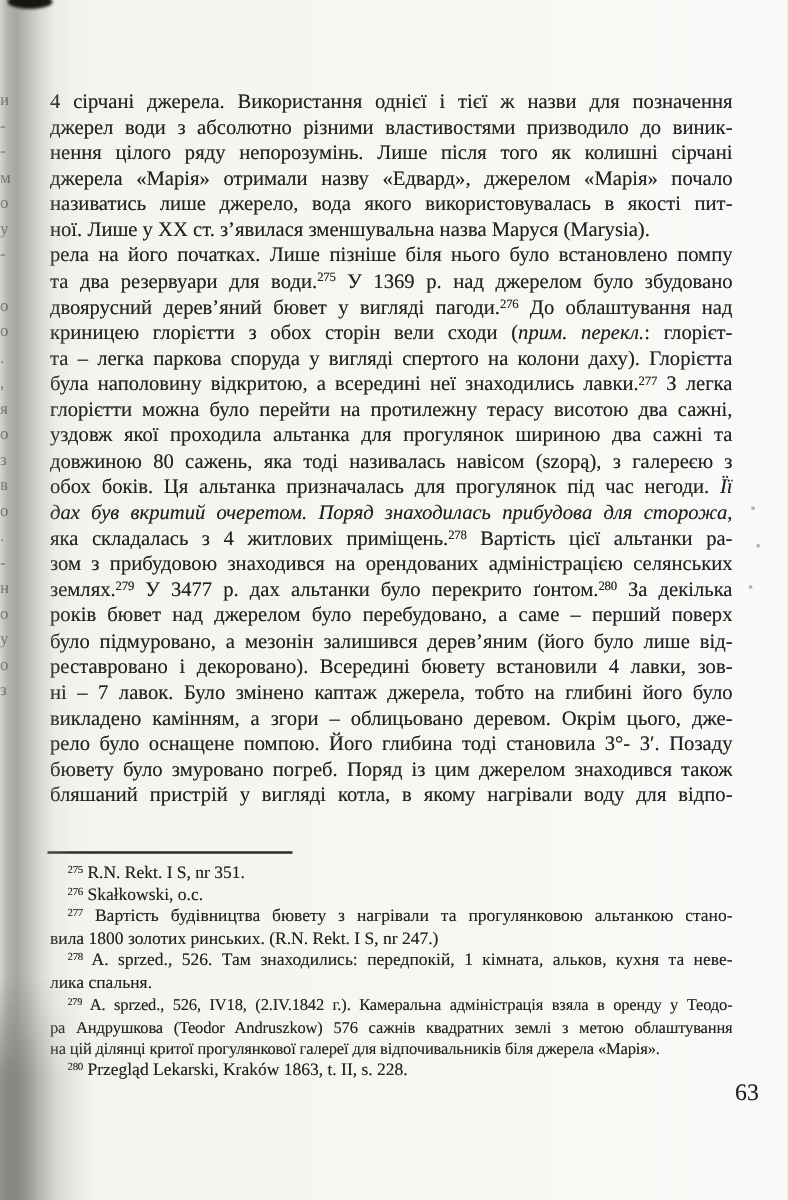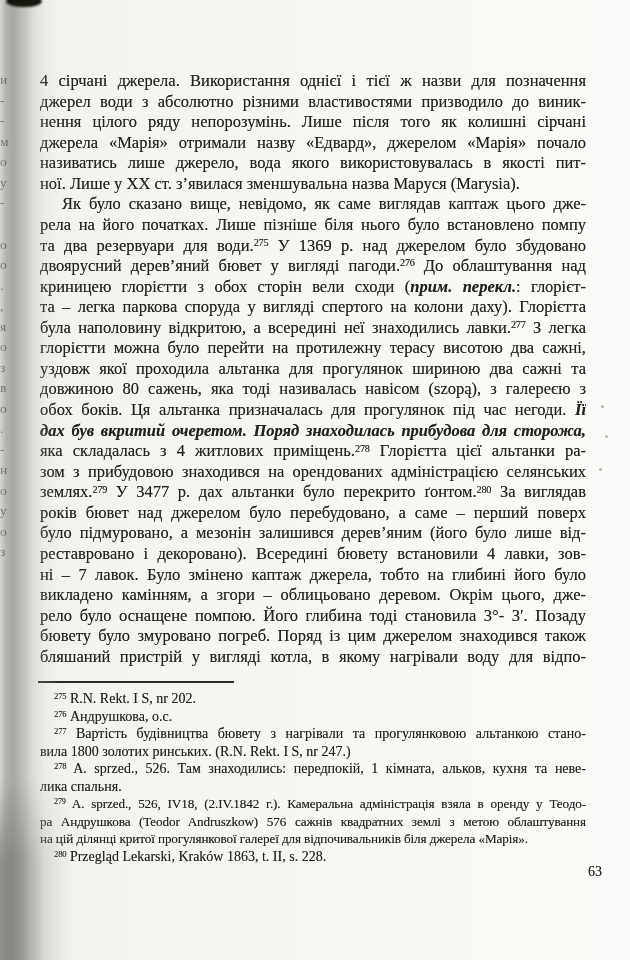--- a/index.html
+++ b/index.html
@@ -9,32 +9,32 @@
     background:linear-gradient(90deg,#efede9 0px,#f4f3f0 70px,#f7f6f3 300px,#fbfaf8 629px);
     font-family:"Liberation Serif","DejaVu Serif",serif;
     color:#232220;
   }
   
   .body-text{position:absolute;left:40px;top:71px;width:546px;font-size:16.5px;}
   .bline{height:20.57px;line-height:20.57px;overflow:hidden;text-align:justify;
          text-shadow:0 0 0.5px rgba(45,42,38,0.55);}
   .bline.just{text-align-last:justify;}
   .bline.ind{text-indent:22px;}
-  .it{font-style:italic;font-weight:bold;}
+  .it{font-style:italic;}
   sup{font-size:0.62em;vertical-align:baseline;position:relative;top:-0.45em;letter-spacing:-0.2px;}
   
   .fn-sep{position:absolute;left:38px;top:681px;width:196px;height:2px;background:#2e2c2a;}
   .fn-text{position:absolute;left:40px;top:690px;width:546px;}
   .fline{height:17.5px;line-height:17.5px;overflow:hidden;font-size:14px;text-align:justify;
          text-shadow:0 0 0.4px rgba(45,42,38,0.5);}
   .fline.just{text-align-last:justify;}
   .fline.ind{text-indent:14px;}
   .fline.tight{font-size:13.2px;letter-spacing:-0.12px;}
   
-  .pagenum{position:absolute;left:588px;top:864px;font-size:14px;
+  .pagenum{position:absolute;left:588px;top:864px;font-size:19px;
            text-shadow:0 0 0.5px rgba(45,42,38,0.5);}
   
   .edge-letter{position:absolute;left:0px;width:9px;overflow:hidden;font-size:13.5px;
                line-height:14px;color:#4c4b49;filter:blur(0.3px);z-index:4;}
   
   .gutter{position:absolute;left:0;top:0;width:60px;height:100%;z-index:5;pointer-events:none;
     background:linear-gradient(90deg,
       rgba(190,189,186,0.50) 0px,
       rgba(132,131,128,0.55) 6px,
       rgba(108,107,104,0.55) 13px,
@@ -84,49 +84,48 @@
       <span class="edge-letter" style="top: 545px;">з</span>
     </div>
 
   <div id="body-text" class="body-text">
       <div class="bline just"><span>4 сірчані джерела. Використання однієї і тієї ж назви для позначення</span></div>
       <div class="bline just"><span>джерел води з абсолютно різними властивостями призводило до виник-</span></div>
       <div class="bline just"><span>нення цілого ряду непорозумінь. Лише після того як колишні сірчані</span></div>
       <div class="bline just"><span>джерела «Марія» отримали назву «Едвард», джерелом «Марія» почало</span></div>
       <div class="bline just"><span>називатись лише джерело, вода якого використовувалась в якості пит-</span></div>
       <div class="bline"><span>ної. Лише у XX ст. з’явилася зменшувальна назва Маруся (Marysia).</span></div>
-      <div class="bline just ind"><span>Як було сказано вище, невідомо, як саме виглядав каптаж цього дже-</span></div>
       <div class="bline just"><span>рела на його початках. Лише пізніше біля нього було встановлено помпу</span></div>
       <div class="bline just"><span>та два резервуари для води.</span><sup>275</sup><span> У 1369 р. над джерелом було збудовано</span></div>
       <div class="bline just"><span>двоярусний дерев’яний бювет у вигляді пагоди.</span><sup>276</sup><span> До облаштування над</span></div>
       <div class="bline just"><span>криницею глорієтти з обох сторін вели сходи (</span><span class="it">прим. перекл.</span><span>: глорієт-</span></div>
       <div class="bline just"><span>та – легка паркова споруда у вигляді спертого на колони даху). Глорієтта</span></div>
       <div class="bline just"><span>була наполовину відкритою, а всередині неї знаходились лавки.</span><sup>277</sup><span> З легка</span></div>
       <div class="bline just"><span>глорієтти можна було перейти на протилежну терасу висотою два сажні,</span></div>
       <div class="bline just"><span>уздовж якої проходила альтанка для прогулянок шириною два сажні та</span></div>
       <div class="bline just"><span>довжиною 80 сажень, яка тоді називалась навісом (szopą), з галереєю з</span></div>
       <div class="bline just"><span>обох боків. Ця альтанка призначалась для прогулянок під час негоди. </span><span class="it">Її</span></div>
       <div class="bline just"><span class="it">дах був вкритий очеретом. Поряд знаходилась прибудова для сторожа,</span></div>
-      <div class="bline just"><span>яка складалась з 4 житлових приміщень.</span><sup>278</sup><span> Глорієтта цієї альтанки ра-</span></div>
+      <div class="bline just"><span>яка складалась з 4 житлових приміщень.</span><sup>278</sup><span> Вартість цієї альтанки ра-</span></div>
       <div class="bline just"><span>зом з прибудовою знаходився на орендованих адміністрацією селянських</span></div>
-      <div class="bline just"><span>землях.</span><sup>279</sup><span> У 3477 р. дах альтанки було перекрито ґонтом.</span><sup>280</sup><span> За виглядав</span></div>
+      <div class="bline just"><span>землях.</span><sup>279</sup><span> У 3477 р. дах альтанки було перекрито ґонтом.</span><sup>280</sup><span> За декілька</span></div>
       <div class="bline just"><span>років бювет над джерелом було перебудовано, а саме – перший поверх</span></div>
       <div class="bline just"><span>було підмуровано, а мезонін залишився дерев’яним (його було лише від-</span></div>
       <div class="bline just"><span>реставровано і декоровано). Всередині бювету встановили 4 лавки, зов-</span></div>
       <div class="bline just"><span>ні – 7 лавок. Було змінено каптаж джерела, тобто на глибині його було</span></div>
       <div class="bline just"><span>викладено камінням, а згори – облицьовано деревом. Окрім цього, дже-</span></div>
       <div class="bline just"><span>рело було оснащене помпою. Його глибина тоді становила 3°- 3′. Позаду</span></div>
       <div class="bline just"><span>бювету було змуровано погреб. Поряд із цим джерелом знаходився також</span></div>
       <div class="bline just"><span>бляшаний пристрій у вигляді котла, в якому нагрівали воду для відпо-</span></div>
     </div>
 
   <div class="fn-sep"></div>
   <div id="fn-text" class="fn-text">
-      <div class="fline ind"><sup>275</sup><span> R.N. Rekt. I S, nr 202.</span></div>
-      <div class="fline ind"><sup>276</sup><span> Андрушкова, o.c.</span></div>
+      <div class="fline ind"><sup>275</sup><span> R.N. Rekt. I S, nr 351.</span></div>
+      <div class="fline ind"><sup>276</sup><span> Skałkowski, o.c.</span></div>
       <div class="fline just ind"><sup>277</sup><span> Вартість будівництва бювету з нагрівали та прогулянковою альтанкою стано-</span></div>
       <div class="fline"><span>вила 1800 золотих ринських. (R.N. Rekt. I S, nr 247.)</span></div>
       <div class="fline just ind"><sup>278</sup><span> A. sprzed., 526. Там знаходились: передпокій, 1 кімната, альков, кухня та неве-</span></div>
       <div class="fline"><span>лика спальня.</span></div>
       <div class="fline just ind tight"><sup>279</sup><span> A. sprzed., 526, IV18, (2.IV.1842 г.). Камеральна адміністрація взяла в оренду у Теодо-</span></div>
       <div class="fline just tight"><span>ра Андрушкова (Teodor Andruszkow) 576 сажнів квадратних землі з метою облаштування</span></div>
       <div class="fline tight"><span>на цій ділянці критої прогулянкової галереї для відпочивальників біля джерела «Марія».</span></div>
       <div class="fline ind"><sup>280</sup><span> Przegląd Lekarski, Kraków 1863, t. II, s. 228.</span></div>
     </div>
 

